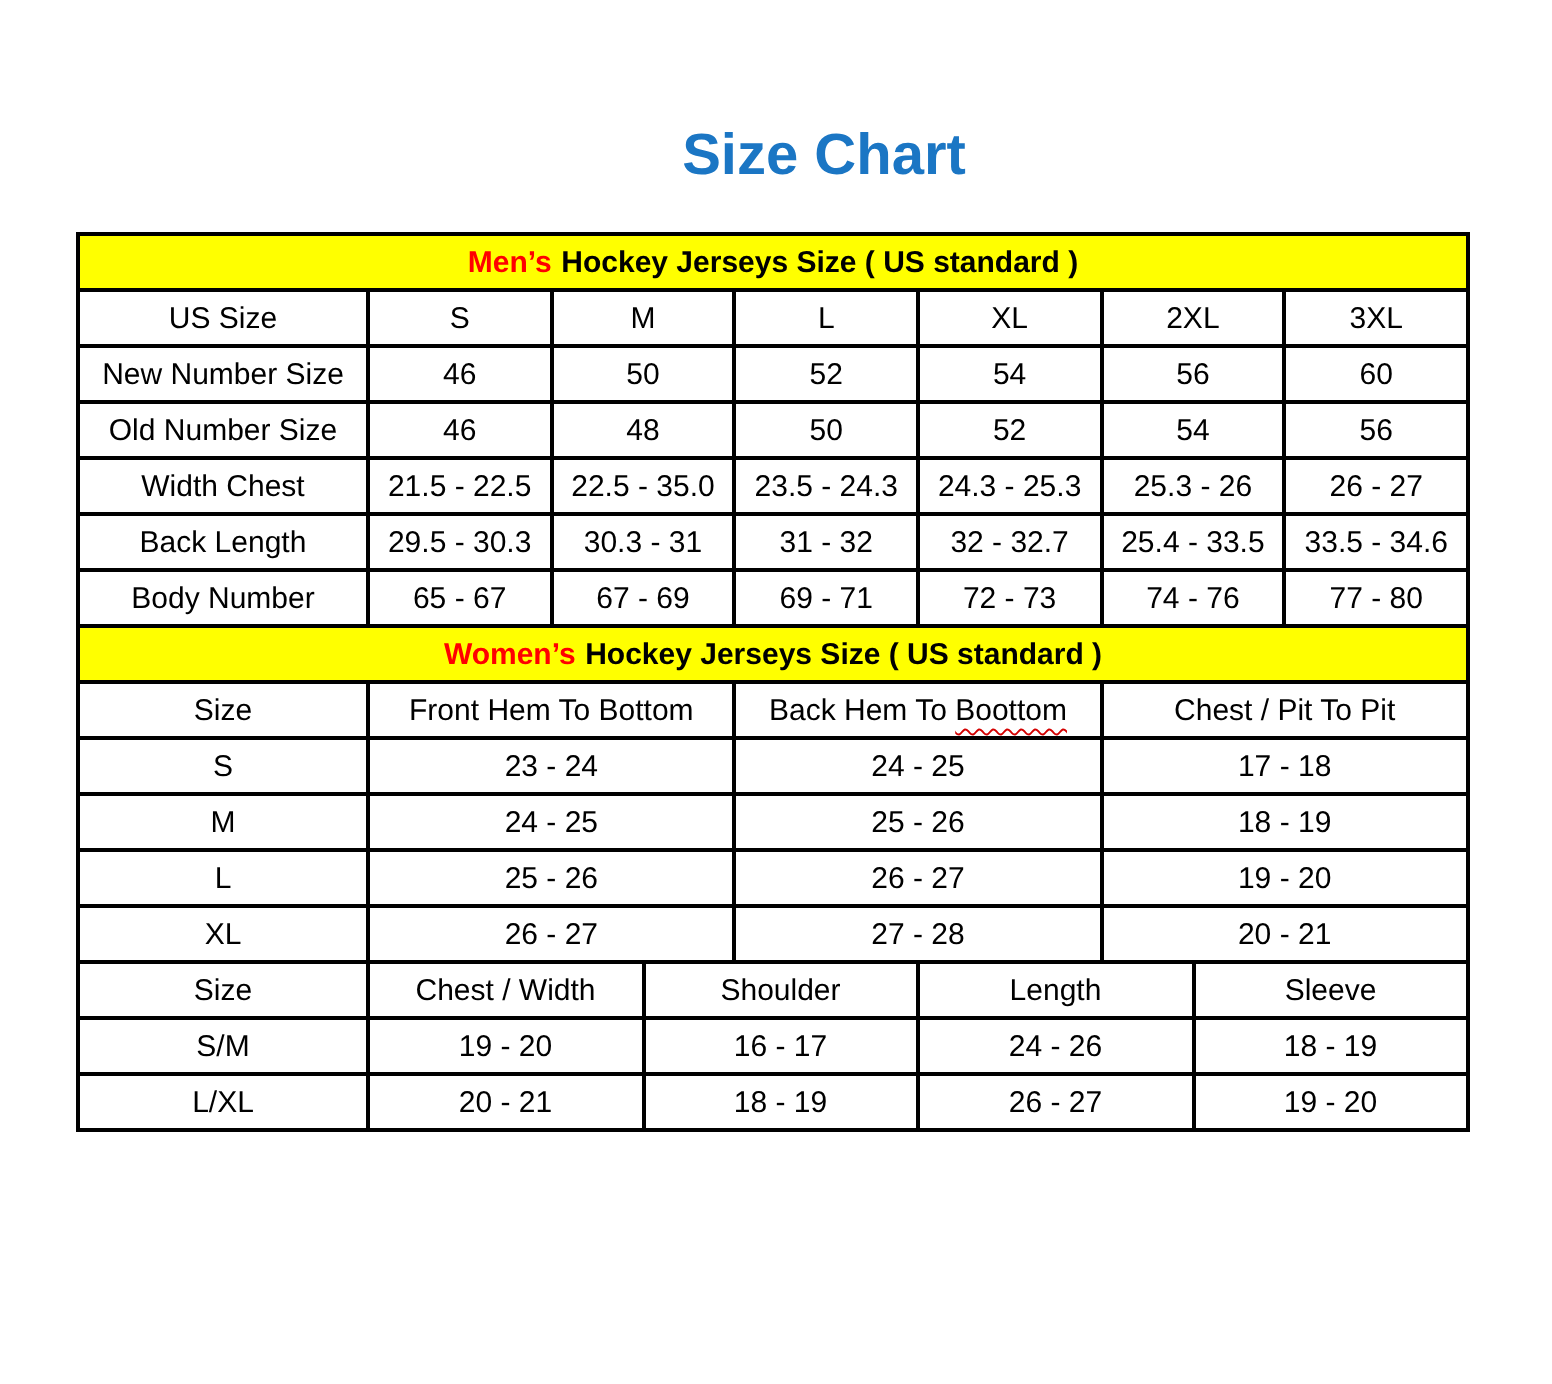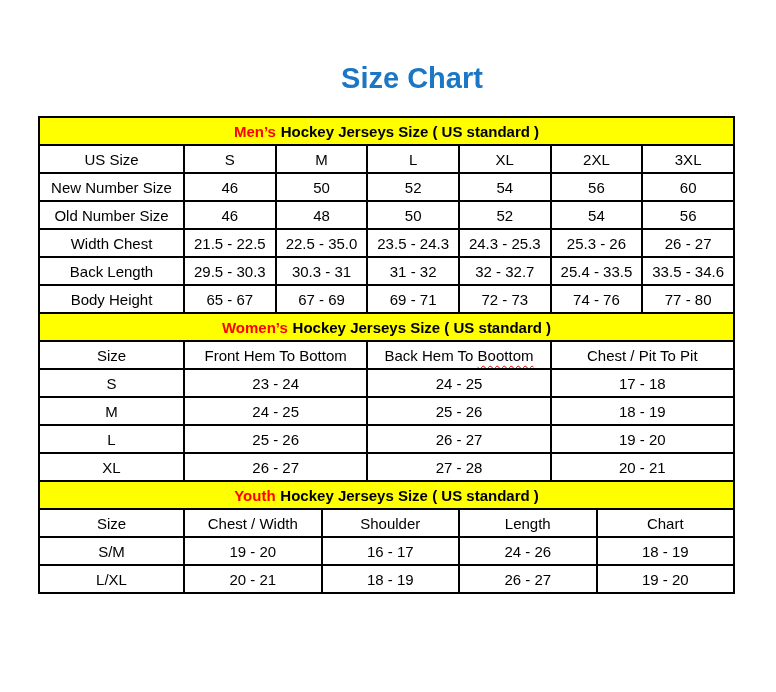--- a/index.html
+++ b/index.html
@@ -119,21 +119,21 @@
     <tr>
       <td class="cell rowlabel-plain">Back Length</td>
       <td class="cell">29.5 - 30.3</td>
       <td class="cell">30.3 - 31</td>
       <td class="cell">31 - 32</td>
       <td class="cell">32 - 32.7</td>
       <td class="cell">25.4 - 33.5</td>
       <td class="cell">33.5 - 34.6</td>
     </tr>
     <tr>
-      <td class="cell rowlabel-plain">Body Height</td>
+      <td class="cell rowlabel-plain">Body Number</td>
       <td class="cell">65 - 67</td>
       <td class="cell">67 - 69</td>
       <td class="cell">69 - 71</td>
       <td class="cell">72 - 73</td>
       <td class="cell">74 - 76</td>
       <td class="cell">77 - 80</td>
     </tr>
   </tbody>
     </table>
 
@@ -185,31 +185,26 @@
 
   <table class="szt">
     <colgroup>
         <col class="label-col">
         <col>
         <col>
         <col>
         <col>
       </colgroup>
     <tbody>
-        <tr>
-      <td class="band band-sm" colspan="5">
-        <span class="cap-accent">Youth</span><span>Hockey Jerseys Size ( US standard )</span>
-      </td>
-    </tr>
     <tr>
       <th>Size</th>
       <th>Chest / Width</th>
       <th>Shoulder</th>
       <th>Length</th>
-      <th>Chart</th>
+      <th>Sleeve</th>
     </tr>
     <tr>
       <td class="cell rowlabel-bold">S/M</td>
       <td class="cell">19 - 20</td>
       <td class="cell">16 - 17</td>
       <td class="cell">24 - 26</td>
       <td class="cell">18 - 19</td>
     </tr>
     <tr>
       <td class="cell rowlabel-bold">L/XL</td>

